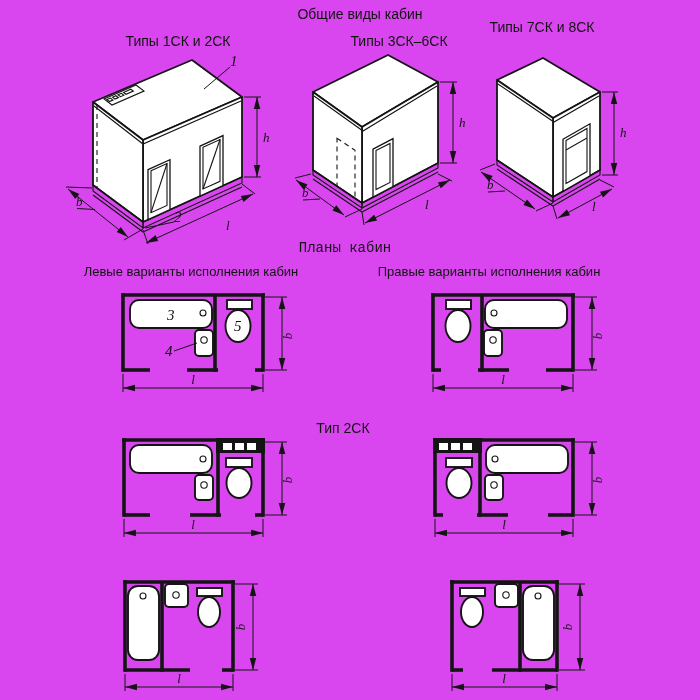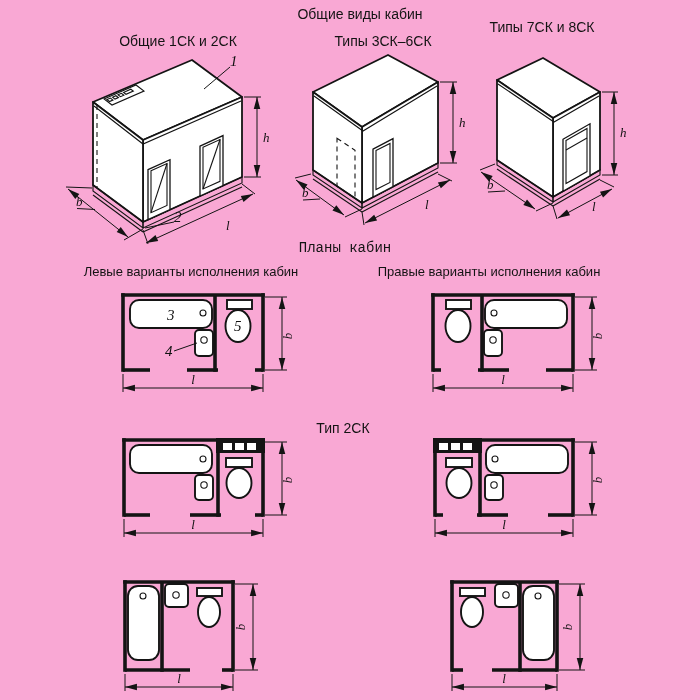--- a/index.html
+++ b/index.html
@@ -1,38 +1,38 @@
 <!DOCTYPE html>
 <html><head>
 <meta charset="utf-8">
 <style>
   html,body{margin:0;padding:0;background:#fff;}
-  .canvas{position:relative;width:700px;height:700px;background:#f9a8d4;outline:1px solid #dcdcdc;overflow:hidden;
+  .canvas{position:relative;width:700px;height:700px;background:#d946ef;outline:1px solid #dcdcdc;overflow:hidden;
           font-family:"Liberation Sans",sans-serif;color:#111;}
   .hlabel{position:absolute;text-align:center;font-size:14px;color:#141414;white-space:nowrap;}
   svg{position:absolute;overflow:visible;}
   svg text{font-family:"Liberation Serif",serif;font-style:italic;fill:#111;font-size:13px;}
   text.co{font-size:15px;}
   .face{fill:#fff;stroke:#141414;stroke-width:1.8;stroke-linejoin:round;}
   .thin{stroke:#141414;stroke-width:1.1;fill:none;}
   .door{stroke:#141414;stroke-width:1.3;fill:#fff;}
   .wall{stroke:#141414;stroke-width:3.6;fill:none;}
   .fix{stroke:#141414;stroke-width:1.9;fill:#fff;}
   .dim{stroke:#141414;stroke-width:1;fill:none;}
   .blk{fill:#141414;stroke:none;}
   .slot{fill:#fff;stroke:none;}
 </style>
 </head>
 <body>
 
 <div class="canvas">
 
   <div class="hlabel" style="left:30px;top:6px;width:660px;">Общие виды кабин</div>
-  <div class="hlabel" style="left:68px;top:33px;width:220px;">Общие 1СК и 2СК</div>
-  <div class="hlabel" style="left:273px;top:33px;width:220px;">Типы 3СК–6СК</div>
+  <div class="hlabel" style="left:68px;top:33px;width:220px;">Типы 1СК и 2СК</div>
+  <div class="hlabel" style="left:289px;top:33px;width:220px;">Типы 3СК–6СК</div>
   <div class="hlabel" style="left:432px;top:19px;width:220px;">Типы 7СК и 8СК</div>
   <div class="hlabel" style="left:35px;top:240px;width:620px;font-family:Liberation Mono, monospace;">Планы кабин</div>
   <div class="hlabel" style="left:339px;top:264px;width:300px;font-size:13px;">Правые варианты исполнения кабин</div>
   <div class="hlabel" style="left:41px;top:264px;width:300px;font-size:13px;">Левые варианты исполнения кабин</div>
   <div class="hlabel" style="left:243px;top:420px;width:200px;">Тип 2СК</div>
 
   <svg style="left:58px;top:50px;" width="235" height="200" viewBox="0 0 235 200">
     <defs>
         <marker id="a1" viewBox="0 0 12 8" refX="11.5" refY="4" markerWidth="13" markerHeight="9" orient="auto-start-reverse">
           <path d="M0.5,1 L11.5,4 L0.5,7 Z" fill="#141414"></path>

